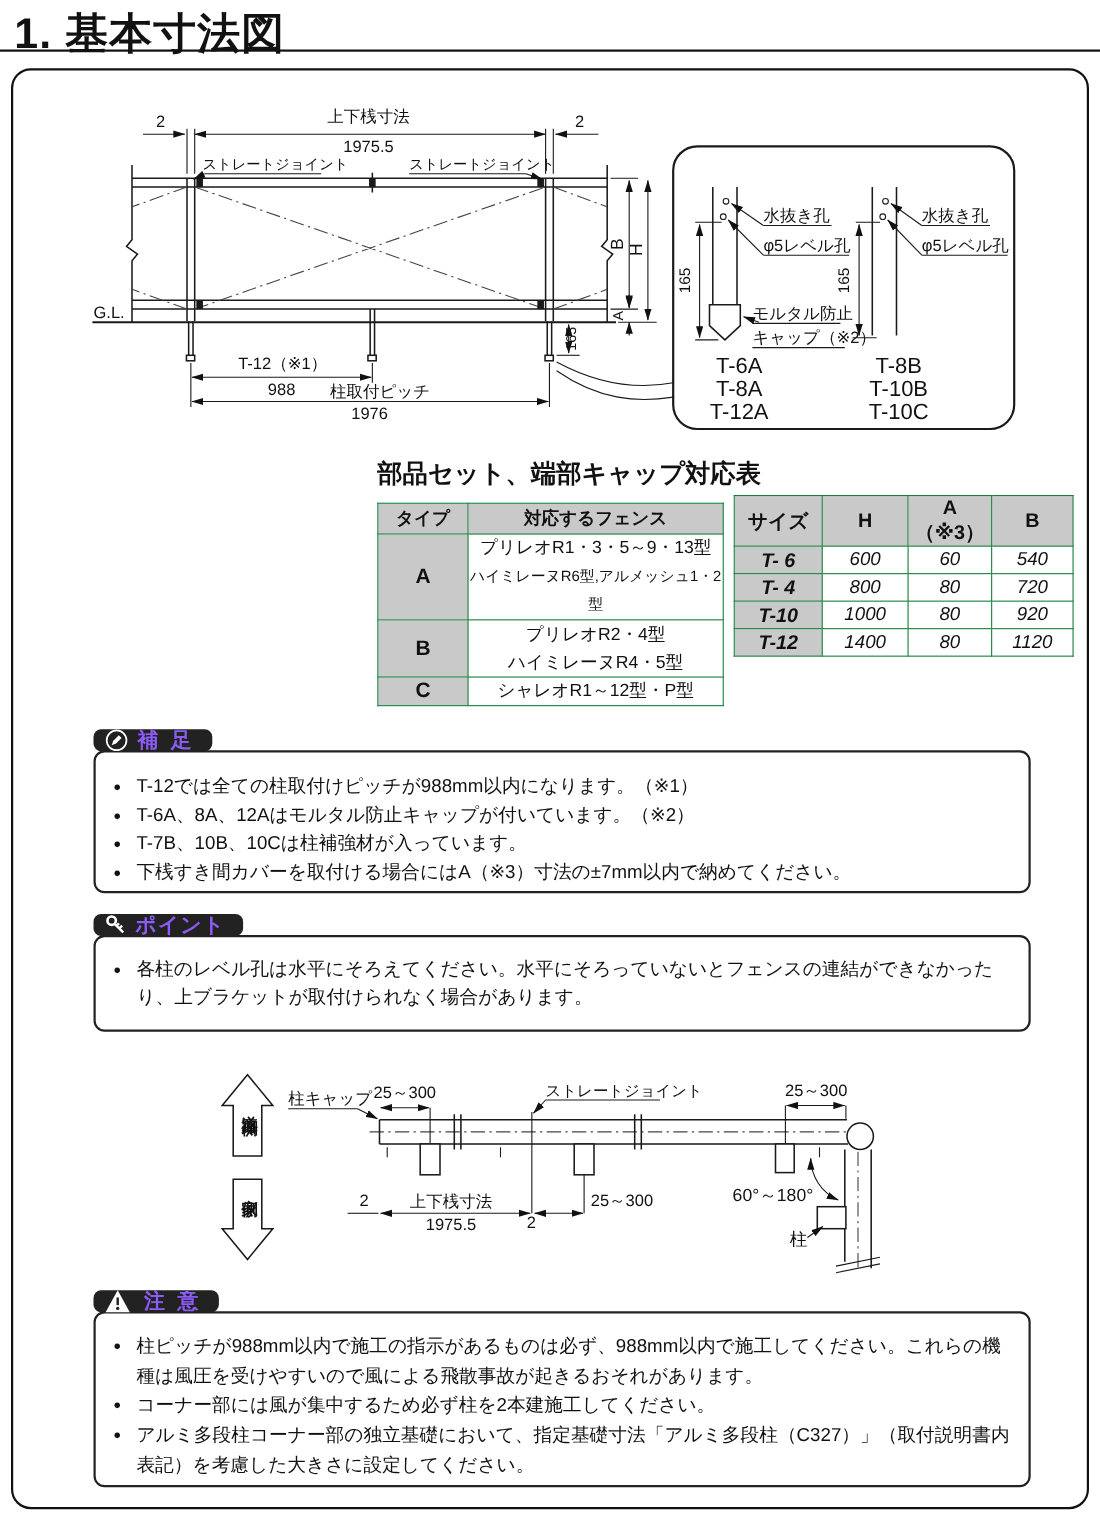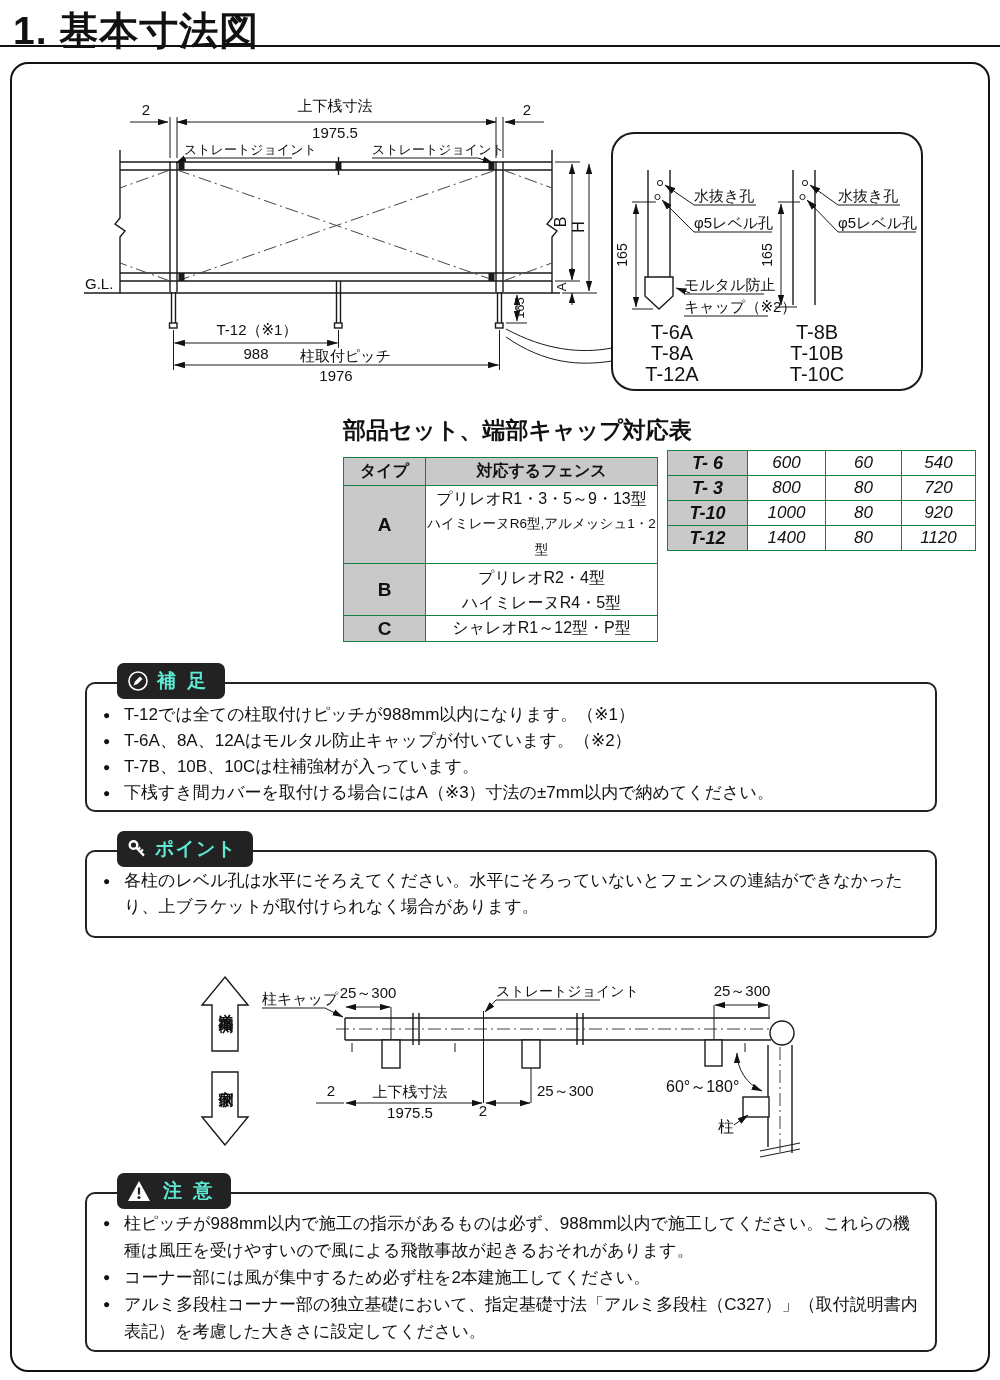--- a/index.html
+++ b/index.html
@@ -24,23 +24,23 @@
   #parts-table{left:343px;top:457px;font-size:16px;}
   #parts-table .type-cell{background:#c9c9c9;font-size:19px;font-weight:bold;}
   #parts-table .l2{font-size:13.5px;line-height:26px;}
   #parts-table .l1{line-height:25px;}
   #size-table{left:667px;top:450px;font-size:17px;}
   #size-table th{height:30px;font-size:18px;}
   #size-table td{height:24px;font-style:italic;}
   #size-table .size-cell{background:#c9c9c9;font-weight:bold;font-size:18px;white-space:pre;}
   
   .note-box{border:2px solid #222;border-radius:10px;background:#fff;}
-  .badge{position:absolute;background:#222;color:#5eead4;border-radius:7px;height:36px;
+  .badge{position:absolute;background:#222;color:#8b5cf6;border-radius:7px;height:20px;
          display:flex;align-items:center;gap:8px;padding:0 16px 0 10px;
-         font-size:19px;font-weight:bold;letter-spacing:3px;margin-left:32px;}
+         font-size:19px;font-weight:bold;letter-spacing:3px;}
   .note-items{padding:14px 14px 0 16px;}
   .note-item{display:flex;font-size:17px;line-height:26px;}
   .blt{width:21px;flex:none;font-size:12px;}
   .vtext{writing-mode:vertical-rl;text-orientation:upright;font-size:15px;font-weight:600;letter-spacing:2px;}
 </style>
 </head>
 <body>
 
 <div class="abs" id="page-title">1. 基本寸法図</div>
 <div class="abs" id="title-rule"></div>
@@ -185,28 +185,34 @@
   </table>
 
 <table class="abs" id="size-table">
   <colgroup>
       <col style="width:80px">
       <col style="width:78px">
       <col style="width:76px">
       <col style="width:74px">
     </colgroup>
   <tbody>
+      <tr>
+    <th class="hdr">サイズ</th>
+    <th class="hdr">H</th>
+    <th class="hdr">A（※3）</th>
+    <th class="hdr">B</th>
+  </tr>
   <tr>
     <td class="size-cell">T- 6</td>
     <td>600</td>
     <td>60</td>
     <td>540</td>
   </tr>
   <tr>
-    <td class="size-cell">T- 3</td>
+    <td class="size-cell">T- 4</td>
     <td>800</td>
     <td>80</td>
     <td>720</td>
   </tr>
   <tr>
     <td class="size-cell">T-10</td>
     <td>1000</td>
     <td>80</td>
     <td>920</td>
   </tr>

